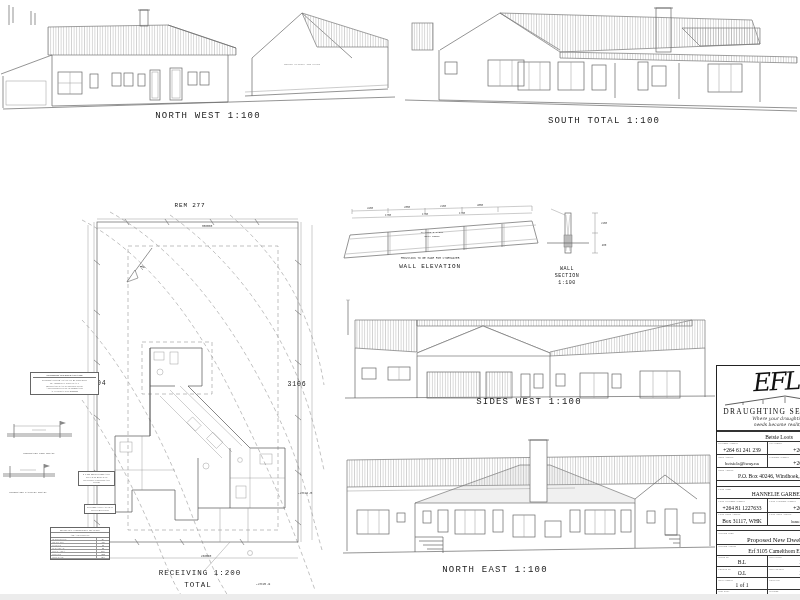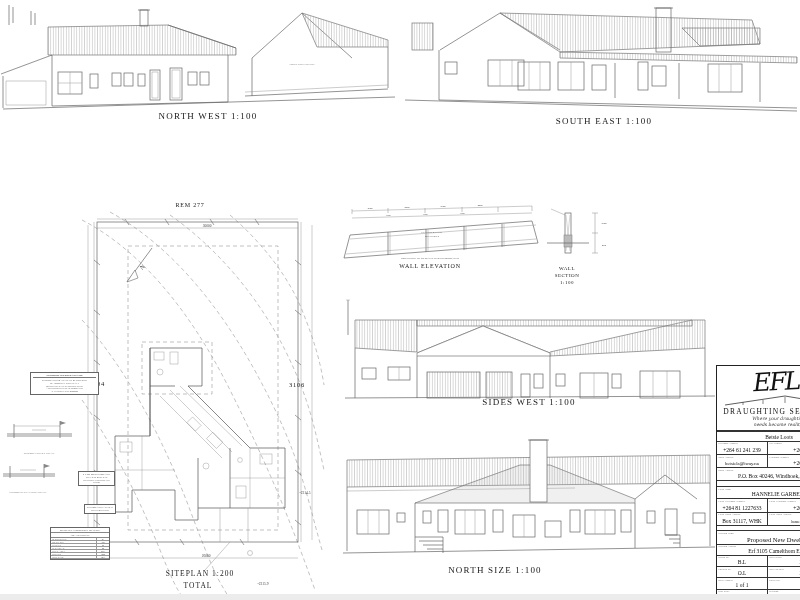--- a/index.html
+++ b/index.html
@@ -1,21 +1,21 @@
 <!DOCTYPE html>
 <html><head>
 <meta charset="utf-8">
 <style>
   html,body{margin:0;padding:0;background:#fff;}
   .page{position:relative;width:800px;height:600px;overflow:hidden;background:#ffffff;
         font-family:"Liberation Serif",serif;color:#222;}
   .abs{position:absolute;}
   svg{display:block;overflow:visible;}
   .cap{position:absolute;transform:translateX(-50%);white-space:nowrap;color:#1a1a1a;
-       font-family:Liberation Serif, serif;text-align:right;}
+       font-family:Liberation Mono, monospace;text-align:right;}
   .cap-lg{font-size:9px;letter-spacing:1.2px;}
   .cap-md{font-size:7.5px;letter-spacing:1px;}
   .cap-sm{font-size:6px;letter-spacing:.8px;}
   .cap-xs{font-size:5px;letter-spacing:.5px;}
   .dim{font-size:3.5px;letter-spacing:0;color:#444;}
   .microtxt{font-size:2.4px;color:#666;line-height:1.15;}
   .notebox{position:absolute;border:0.5px solid #666;background:#fff;padding:1px 2px;
            text-align:center;color:#444;}
   .nb-title{font-size:2.8px;font-weight:bold;border-bottom:.5px solid #777;margin-bottom:1px;}
   .nb-line{font-size:2.2px;line-height:1.25;}
@@ -137,21 +137,21 @@
       <rect class="ln" x="238" y="62" width="10" height="28"></rect>
       <rect class="ln" x="252" y="66" width="14" height="20"></rect>
       <line class="ln" x1="279" y1="63" x2="279" y2="99"></line>
       <rect class="ln" x="308" y="64" width="34" height="28"></rect>
         <line class="lt" x1="319" y1="64" x2="319" y2="92"></line>
         <line class="lt" x1="331" y1="64" x2="331" y2="92"></line>
       <line class="ln" x1="360" y1="63" x2="360" y2="102"></line>
     </g>
     <line class="ln" x1="39" y1="100" x2="397" y2="108"></line>
   </svg>
-  <div class="cap cap-lg" style="left:604px;top:116px">SOUTH EAST 1:100</div>
+  <div class="cap cap-lg" style="left:604px;top:116px">SOUTH TOTAL 1:100</div>
 
   <svg class="abs" style="left:80px;top:190px" width="245" height="412">
 
     <g>
       <path class="dash" d="M2,30 C60,60 110,120 150,200 S210,330 235,400"></path>
       <path class="dash" d="M30,22 C90,55 140,115 180,190 S225,300 242,360"></path>
       <path class="dash" d="M90,25 C140,60 180,110 205,160 S235,240 244,280"></path>
       <path class="dash" d="M150,25 C185,55 210,90 222,120 S240,170 244,195"></path>
       <path class="dash" d="M2,130 C40,170 80,240 110,320 S140,390 150,410"></path>
       <path class="dash" d="M2,210 C30,250 60,310 80,360 S100,400 105,412"></path>
@@ -226,21 +226,21 @@
     <circle class="lt" cx="170" cy="363" r="2.5"></circle>
     <line class="lt" x1="150" y1="352" x2="125" y2="380"></line>
   </svg>
   <div class="cap cap-sm" style="left:190px;top:202px">REM 277</div>
   <div class="cap cap-sm" style="left:97px;top:380px;font-size:6.5px">3104</div>
   <div class="cap cap-sm" style="left:297px;top:381px;font-size:6.5px">3106</div>
   <div class="cap dim" style="left:207px;top:224px">30000</div>
   <div class="cap dim" style="left:206px;top:554px">26000</div>
   <div class="cap dim" style="left:305px;top:491px">-2314.5</div>
   <div class="cap dim" style="left:263px;top:582px">-2315.9</div>
-  <div class="cap cap-md" style="left:200px;top:569px">SITEPLAN 1:200</div>
+  <div class="cap cap-md" style="left:200px;top:569px">RECEIVING 1:200</div>
   <div class="cap cap-md" style="left:198px;top:581px">TOTAL</div>
 
   <svg class="abs" style="left:340px;top:205px" width="230" height="60">
     <line class="lt" x1="12" y1="6" x2="192" y2="1"></line>
     <g stroke="#888" stroke-width=".5">
       <line x1="12" y1="4" x2="12" y2="9"></line>
         <line x1="48" y1="3" x2="48" y2="8"></line>
         <line x1="85" y1="3" x2="85" y2="8"></line>
         <line x1="122" y1="2" x2="122" y2="7"></line>
         <line x1="158" y1="2" x2="158" y2="7"></line>
@@ -382,21 +382,21 @@
     <g class="ln">
       <polyline points="80,112 108,112 108,128" fill="none"></polyline>
       <line x1="84" y1="116" x2="108" y2="116"></line>
         <line x1="88" y1="120" x2="108" y2="120"></line>
         <line x1="92" y1="124" x2="108" y2="124"></line>
       <polyline points="330,110 345,110 345,122" fill="none"></polyline>
       <line x1="334" y1="114" x2="345" y2="114"></line>
         <line x1="338" y1="118" x2="345" y2="118"></line>
     </g>
   </svg>
-  <div class="cap cap-lg" style="left:495px;top:565px">NORTH SIZE 1:100</div>
+  <div class="cap cap-lg" style="left:495px;top:565px">NORTH EAST 1:100</div>
 
   <div class="notebox" style="left:30px;top:372px;width:63px">
     <div class="nb-title">STORMWATER DRAINAGE</div>
     <div class="nb-line">STORMWATER DRAINAGE TO BE PROVIDED</div>
     <div class="nb-line">BY 110MM PVC PIPES IN ALL</div>
     <div class="nb-line">BOUNDARY WALLS FOR RECEIVING</div>
     <div class="nb-line">AND DEPOSITING OF STORMWATER</div>
     <div class="nb-line">AT INTERVALS OF 2000MM</div>
   </div>
 

